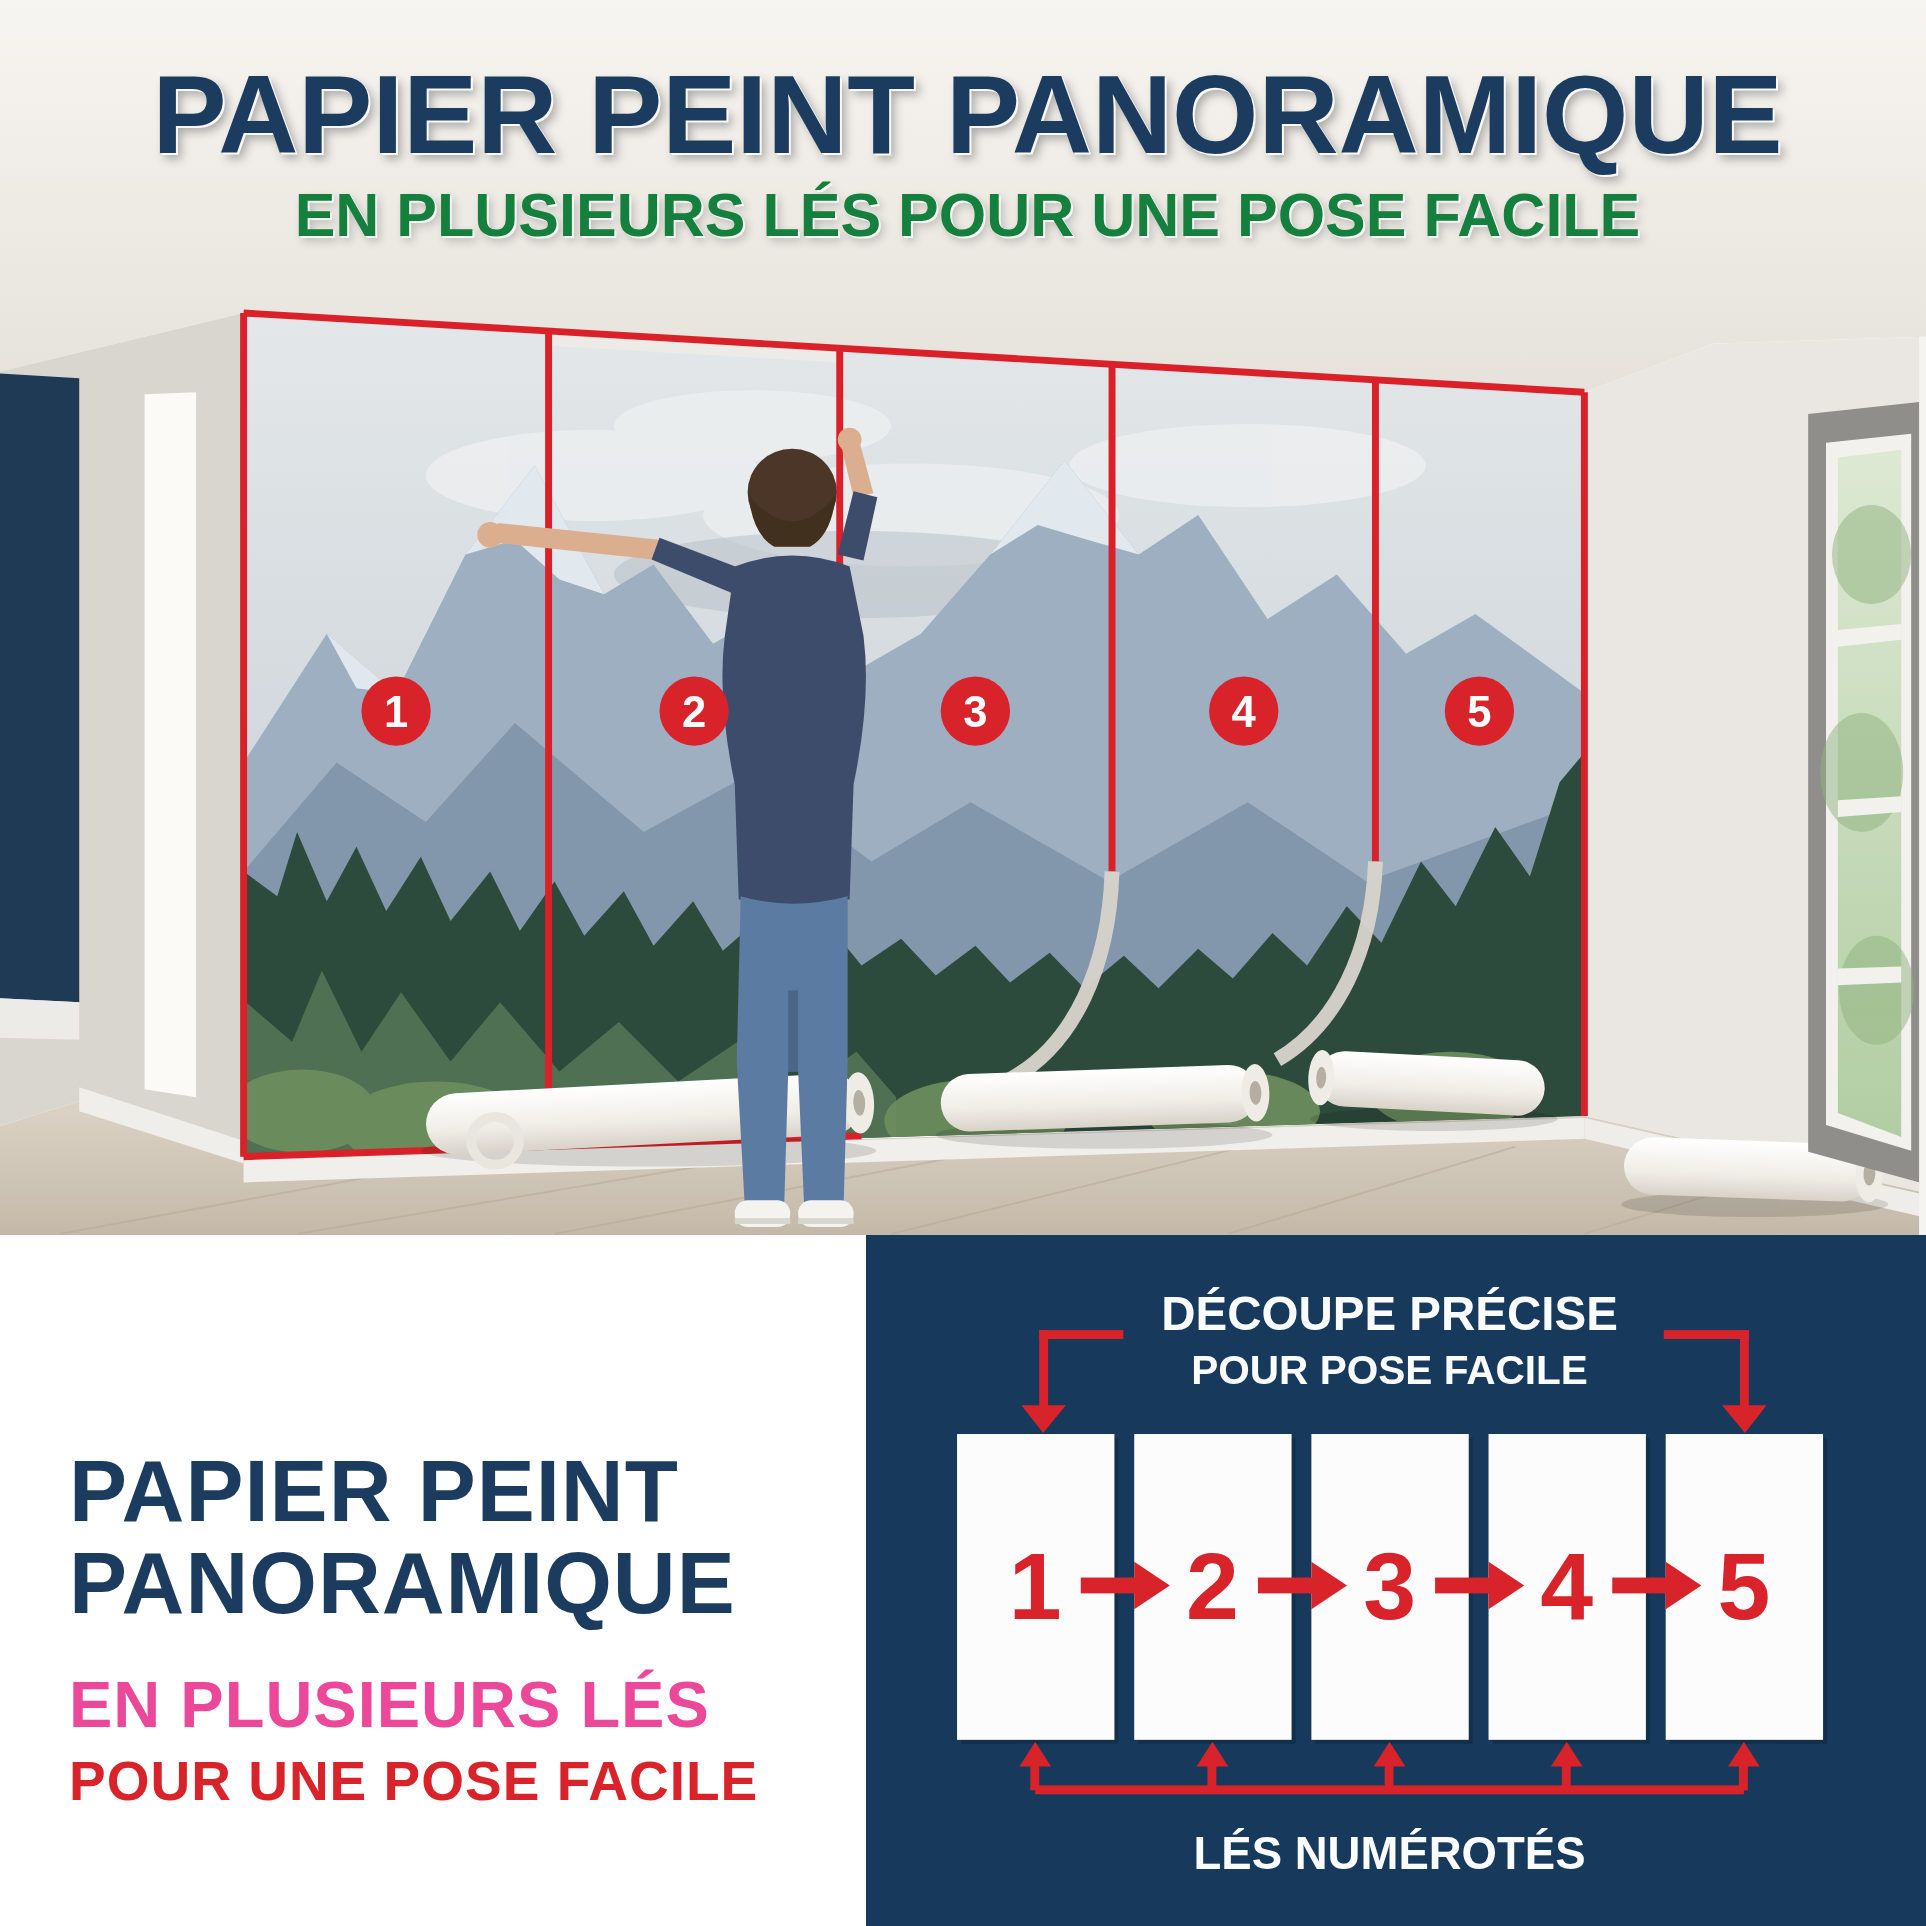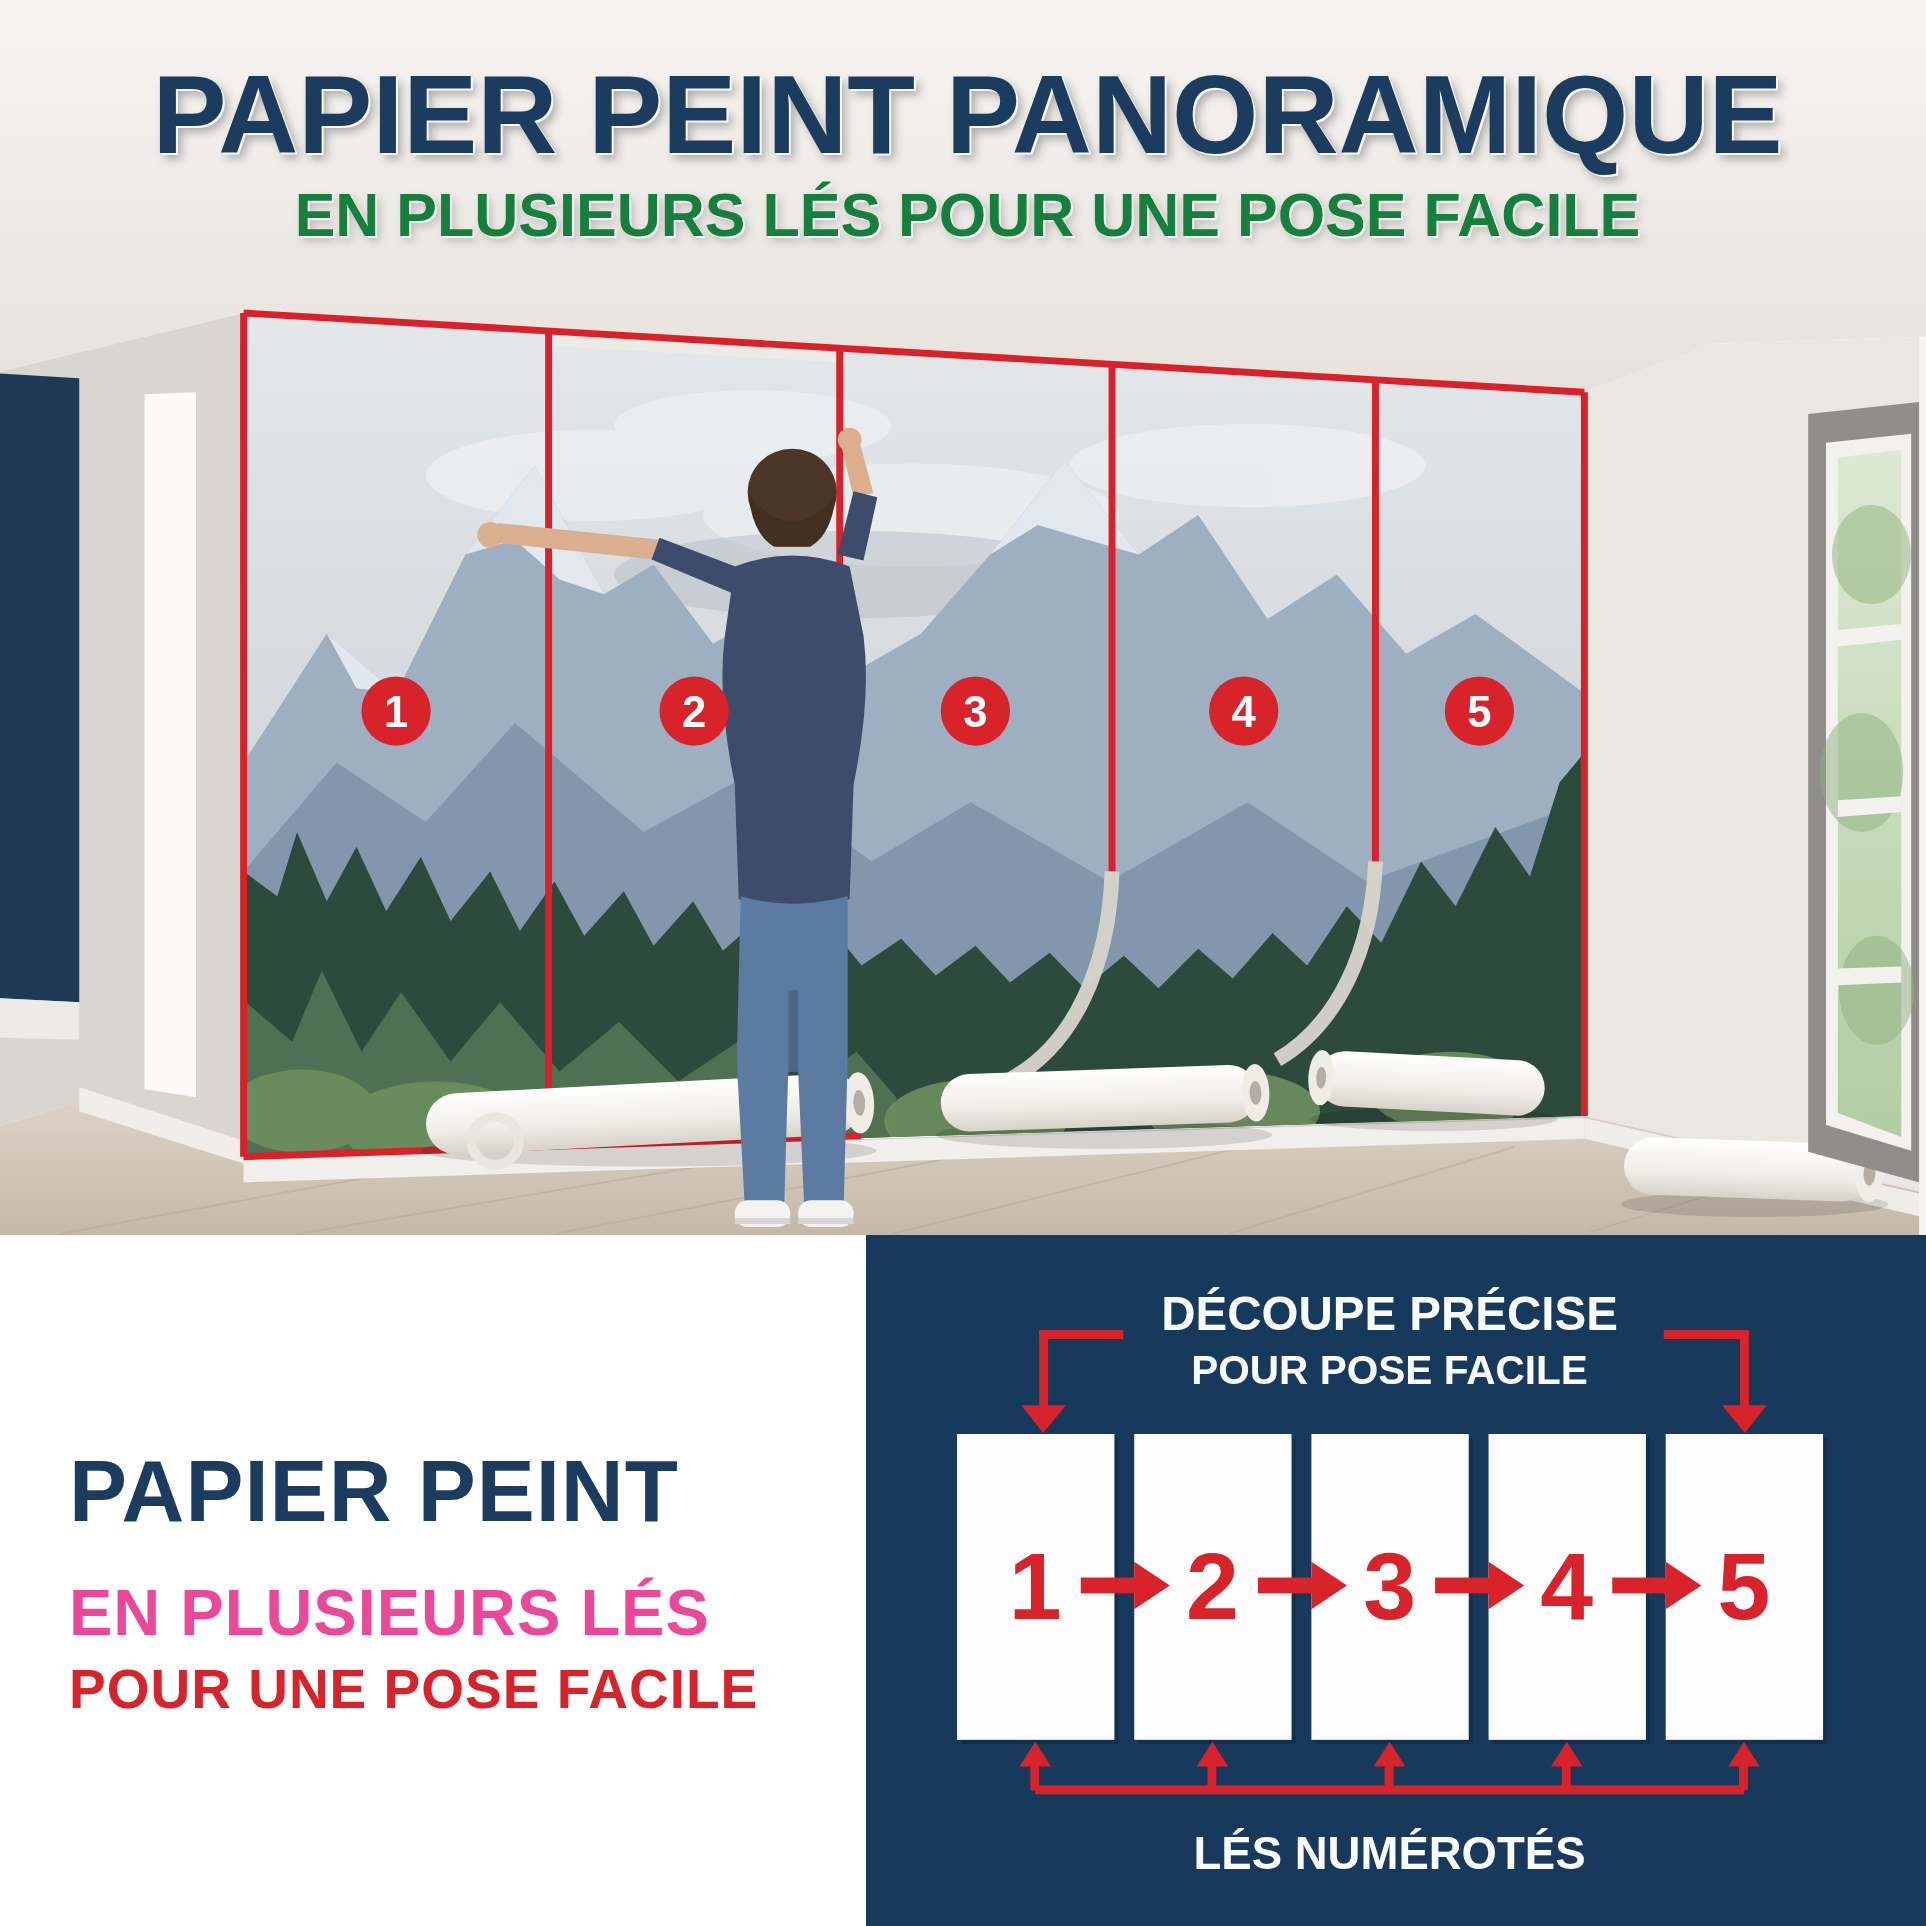--- a/index.html
+++ b/index.html
@@ -236,20 +236,21 @@
     <div class="title-block">
       <h1 class="main-title">PAPIER PEINT PANORAMIQUE</h1>
       <h2 class="main-subtitle">EN PLUSIEURS LÉS POUR UNE POSE FACILE</h2>
     </div>
   </div>
 
   <div class="bottom-row">
 
     <div class="bottom-left">
       <p class="bl-title">PAPIER PEINT</p>
+      <p class="bl-title">PANORAMIQUE</p>
       <p class="bl-sub1">EN PLUSIEURS LÉS</p>
       <p class="bl-sub2">POUR UNE POSE FACILE</p>
     </div>
 
     <div class="bottom-right">
       <svg width="1060" height="692" viewBox="0 0 1071 699" font-family="Liberation Sans, sans-serif">
 
         <text class="dg-header" x="529" y="96" font-size="48" text-anchor="middle">DÉCOUPE PRÉCISE</text>
         <text class="dg-header" x="529" y="150" font-size="41" text-anchor="middle">POUR POSE FACILE</text>
 

